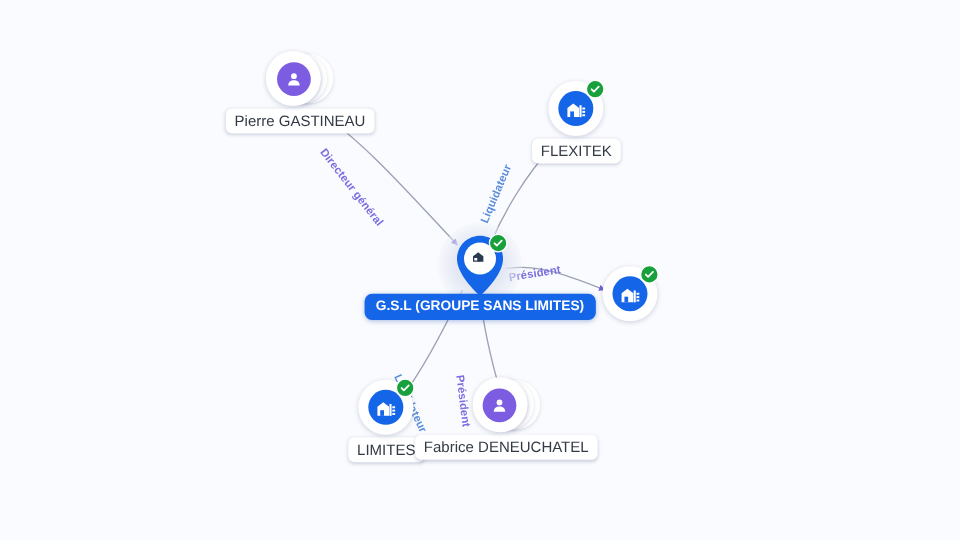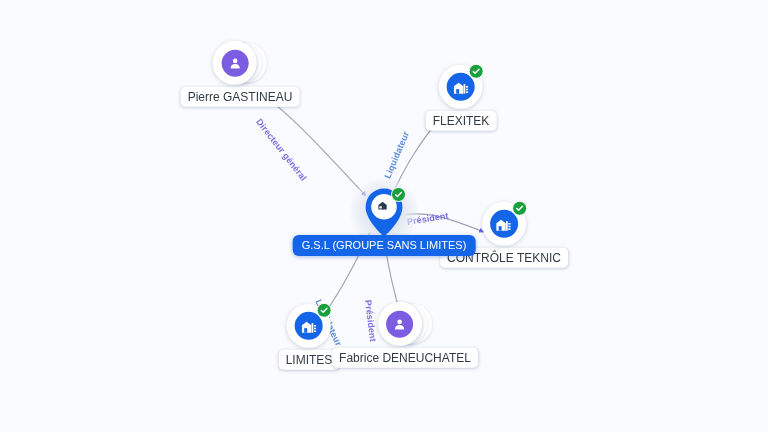--- a/index.html
+++ b/index.html
@@ -146,20 +146,21 @@
     white-space: nowrap;
     line-height: 1.2;
   }
   .chip.primary {
     background: #1565e8;
     color: #ffffff;
     font-size: 11px;
     padding: 4px 9px;
     border-radius: 6px;
     box-shadow: 0 1px 4px rgba(20,70,180,.35);
+    font-weight: bold;
   }
   .center-chip-wrap {
     position: absolute;
     transform: translate(-50%, 0);
     z-index: 9;
   }
 </style>
 </head>
 <body>
 
@@ -242,21 +243,20 @@
                 <rect x="18.6" y="17.8" width="3.2" height="2.2" fill="#ffffff"></rect>
               </svg>
             </div>
           </div>
           <div class="badge-check">
             <svg width="9" height="9" viewBox="0 0 12 12" xmlns="http://www.w3.org/2000/svg">
               <path d="M2.2 6.2 L4.6 8.6 L9.8 3.4" stroke="#ffffff" stroke-width="1.9" fill="none" stroke-linecap="round" stroke-linejoin="round"></path>
             </svg>
           </div>
         </div>
-        <div class="chip">CONTRÔLE TEKNIC</div>
       </div>
       <div class="node" style="left: 309px; top: 337px;">
         <div class="node-art company-art">
           <div class="company-disc">
             <div class="company-inner">
               <svg width="17" height="17" viewBox="0 0 24 24" xmlns="http://www.w3.org/2000/svg">
                 <path d="M1.8 21 L1.8 10.6 L8.4 5.6 L15 10.6 L15 21 Z" fill="#ffffff"></path>
                 <rect x="5.0" y="14.6" width="4.2" height="6.4" fill="#1565e8"></rect>
                 <rect x="15.4" y="7.6" width="2.4" height="13.4" fill="#ffffff"></rect>
                 <rect x="18.6" y="10.2" width="3.2" height="2.2" fill="#ffffff"></rect>

